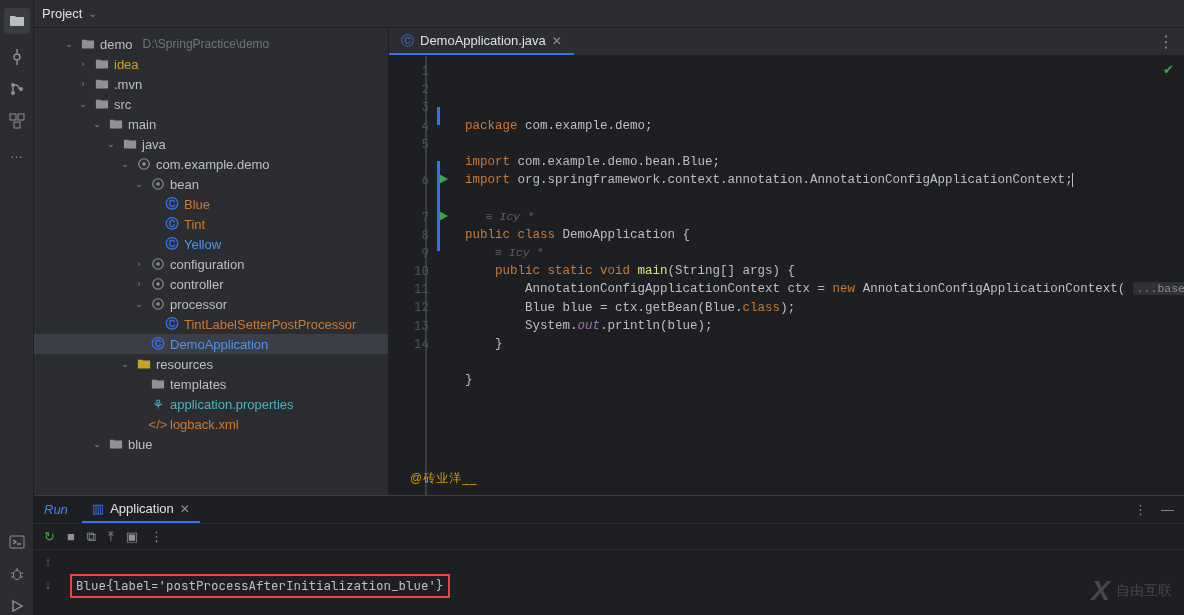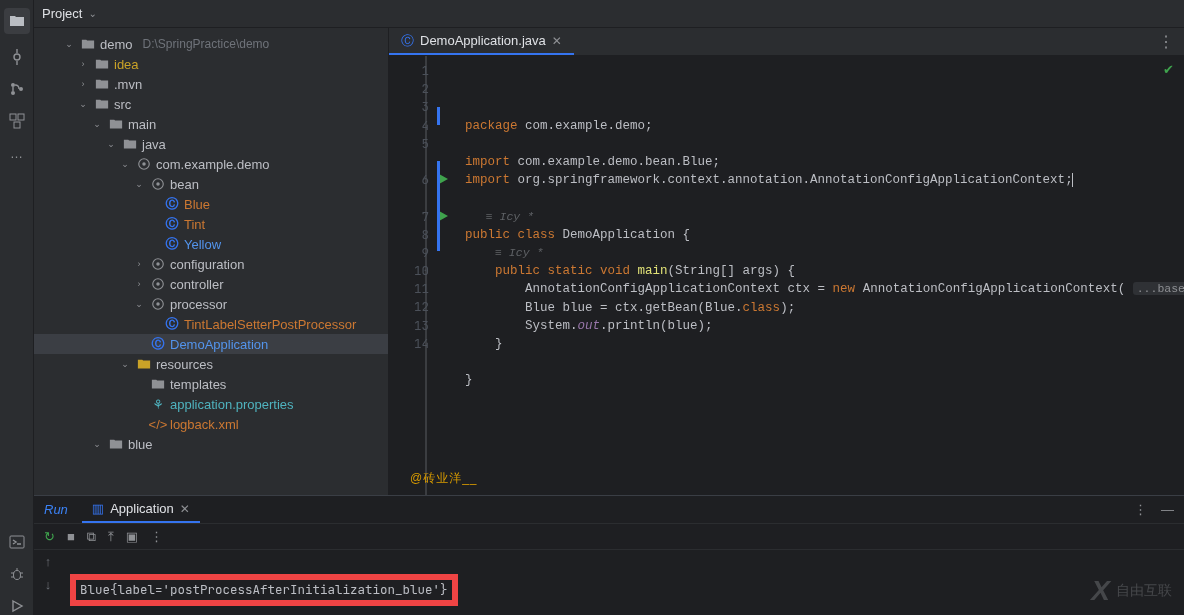--- a/index.html
+++ b/index.html
@@ -74,21 +74,21 @@
   .run-hdr .runlbl { color:#3b82f6;font-style:italic; }
   .run-hdr .apptab { display:flex; align-items:center; gap:6px; padding:0 10px; height:100%;
                      border-bottom:2px solid #3574f0; color:#dfe1e5;}
   .run-hdr .spacer { flex:1; }
   .run-tb { height:26px; display:flex; align-items:center; padding:0 10px; gap:12px; color:#8f9195;
             border-bottom:1px solid #2b2d30;}
   .run-body { flex:1; display:flex; }
   .run-left { width:28px; display:flex; flex-direction:column; align-items:center; gap:8px; padding-top:4px; color:#6f737a;}
   .run-out  { flex:1; font-family: "JetBrains Mono", Menlo, Consolas, monospace; font-size:12.5px;
               line-height:18px; padding:4px 8px; color:#8f9195;}
-  .hlbox { display:inline-block; border:6px solid #ef4444; padding:1px 4px; margin-top:2px;}
+  .hlbox { display:inline-block; border:2px solid #ef4444; padding:1px 4px; margin-top:2px;}
   .logo-wm { position:absolute; right:12px; bottom:8px; color:#8f9195; opacity:.35; font-size:14px;
              display:flex; align-items:center; gap:6px; pointer-events:none;}
   .logo-wm .x { font-size:28px; font-weight:700; font-style:italic; }
   svg { display:block; }
 </style>
 </head>
 <body>
 
 <div class="root">
 

